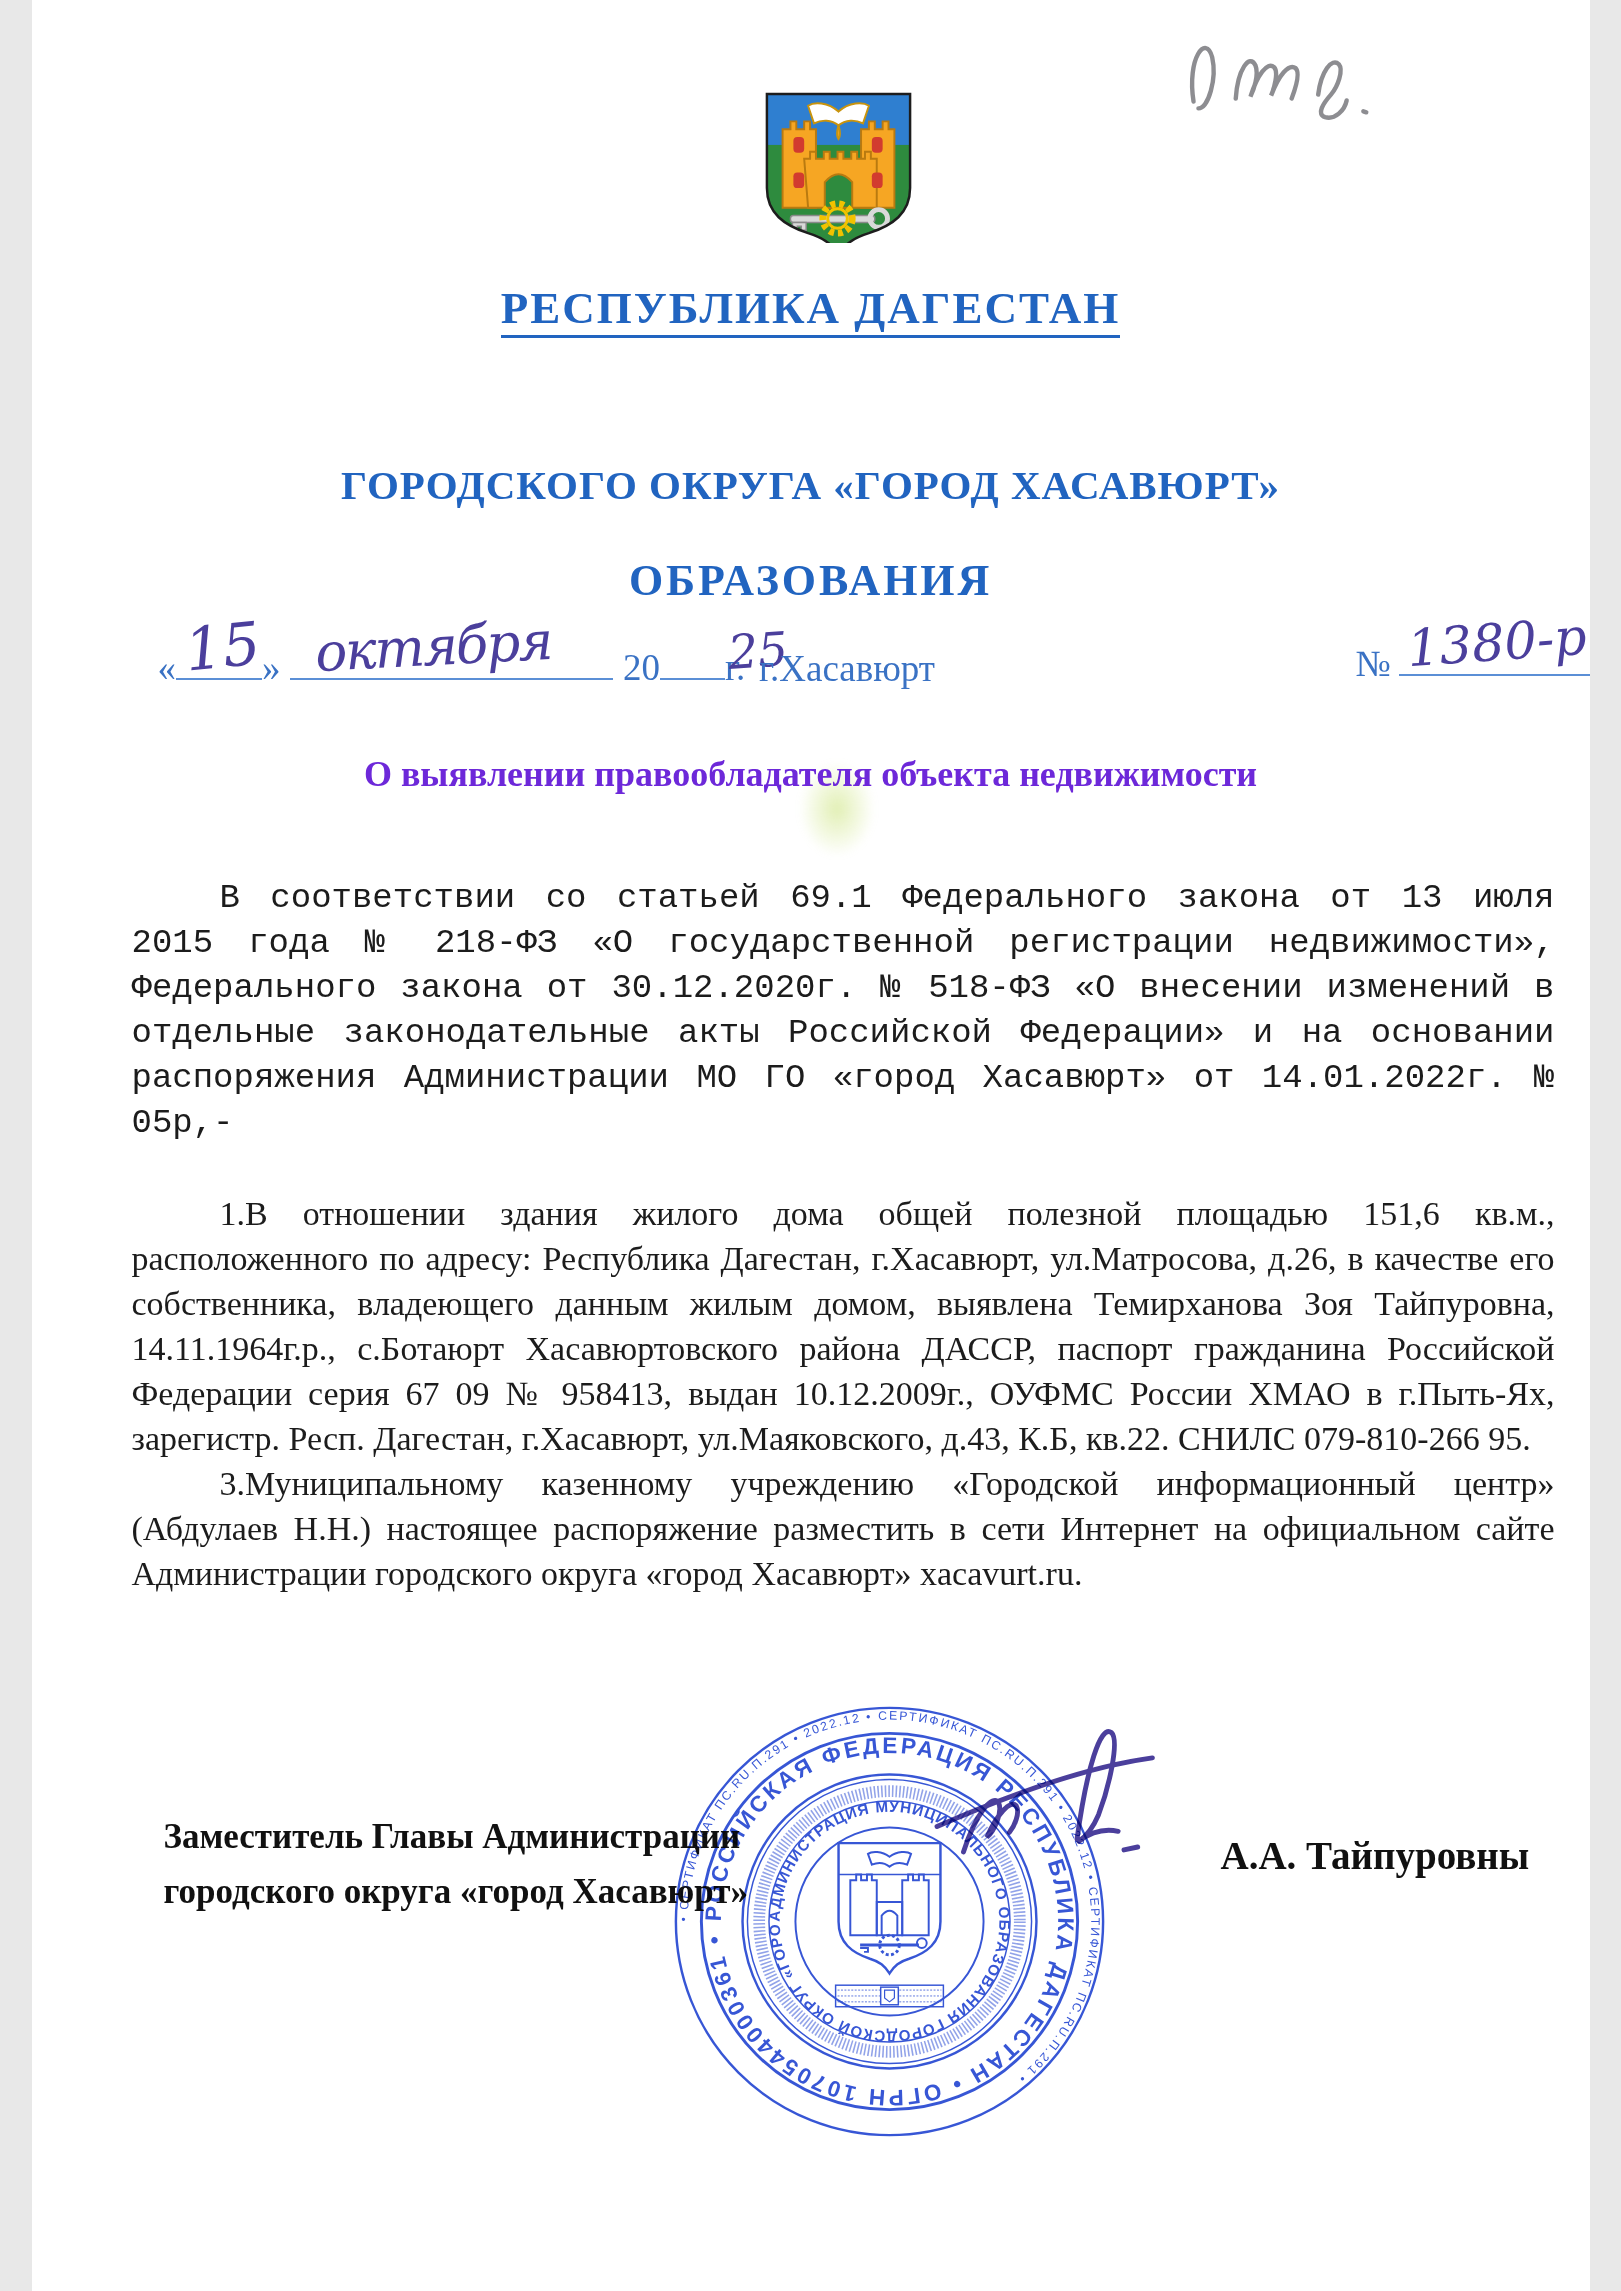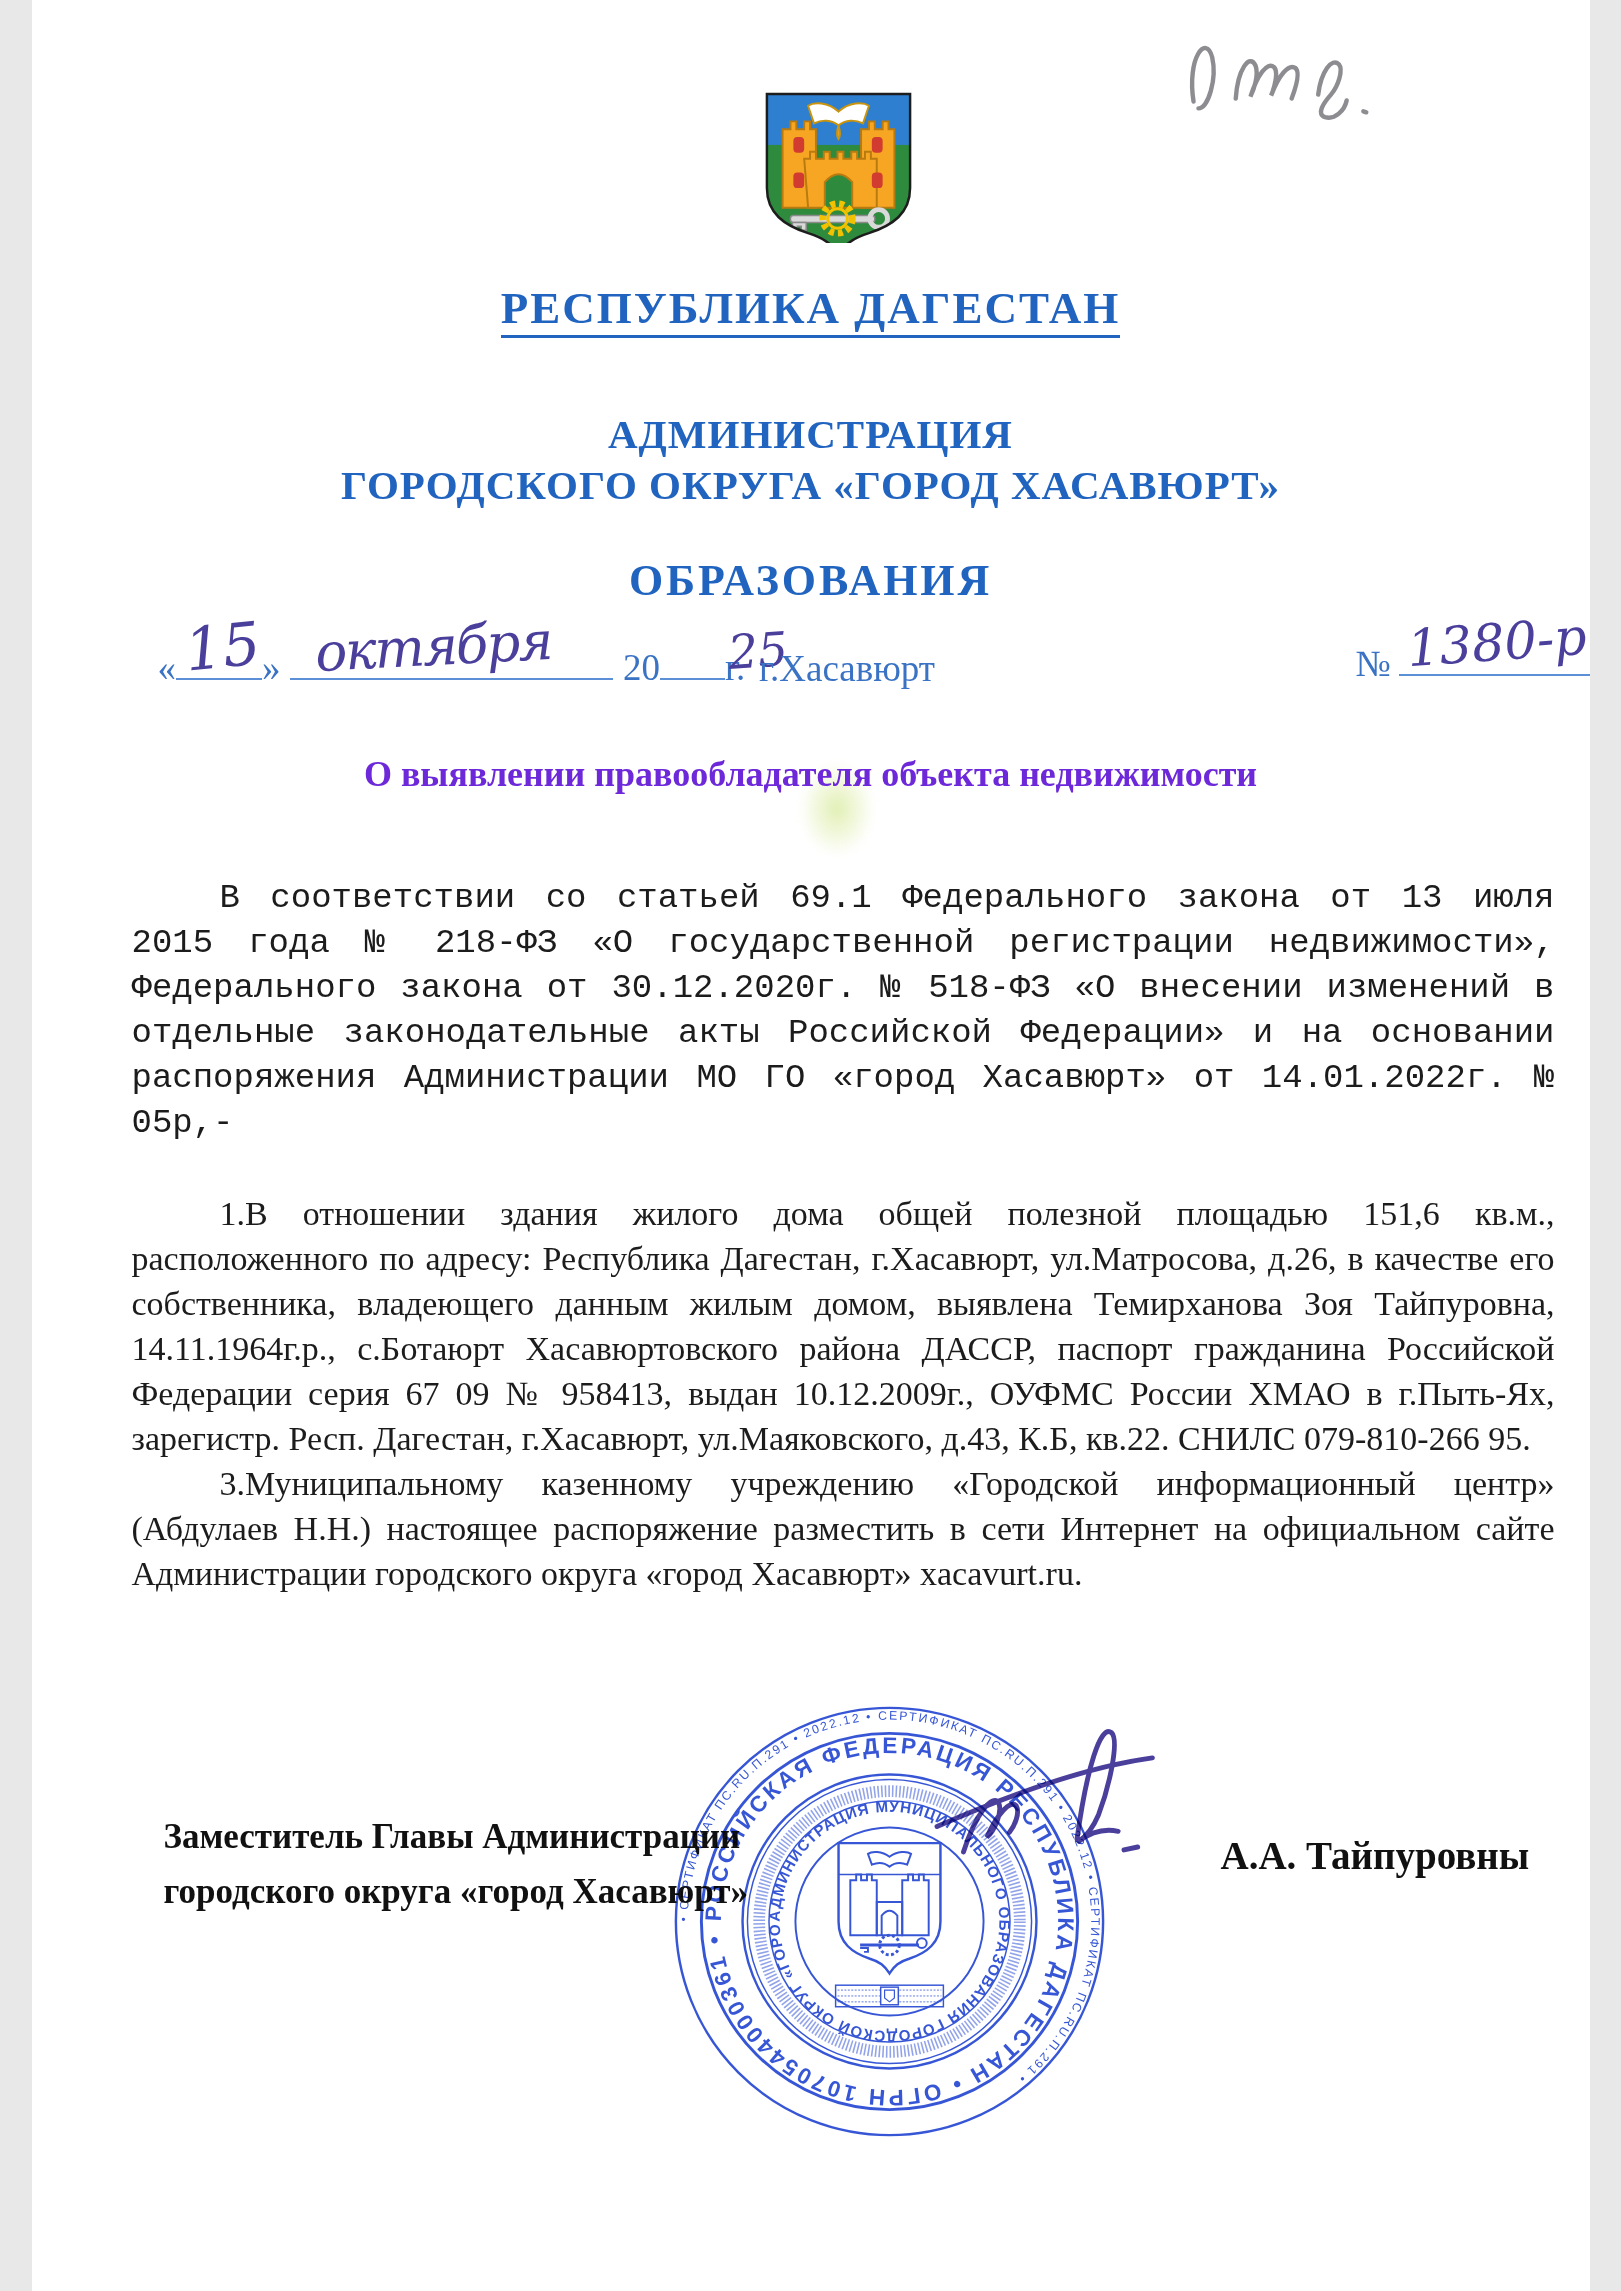--- a/index.html
+++ b/index.html
@@ -97,21 +97,20 @@
         <path d="M34 135 h14 v8 h-5 v-4 h-4 v4 h-5 Z" fill="#d9d9d9" stroke="#8a8a8a" stroke-width="1.5"></path>
         <circle cx="122" cy="131" r="9" fill="none" stroke="#d9d9d9" stroke-width="5"></circle>
         <circle cx="80" cy="131" r="15" fill="none" stroke="#f2c200" stroke-width="7" stroke-dasharray="5 4"></circle>
         <circle cx="80" cy="131" r="10" fill="none" stroke="#f2c200" stroke-width="3"></circle>
       </g>
     </g>
     <path d="M8 4 H154 V100 C154 126 136 138 112 146 C98 150 89 156 81 166 C73 156 64 150 50 146 C26 138 8 126 8 100 Z" fill="none" stroke="#1d1d1d" stroke-width="2.5"></path>
   </svg>
 
   <div class="hdr hdr-republic"><span class="u">РЕСПУБЛИКА ДАГЕСТАН</span></div>
-  <div class="hdr hdr-admin1">АДМИНИСТРАЦИЯ</div>
   <div class="hdr hdr-admin2">ГОРОДСКОГО ОКРУГА «ГОРОД ХАСАВЮРТ»</div>
   <div class="hdr hdr-doctype">ОБРАЗОВАНИЯ</div>
 
   <div class="date-row">
     <div class="date-left">
       <span>«</span><span class="blank day"></span><span>»</span><span class="blank month"></span><span>20</span><span class="blank year"></span><span>г.</span>
       <span class="hw hw-day">15</span>
       <span class="hw hw-month">октября</span>
       <span class="hw hw-year">25</span>
     </div>

